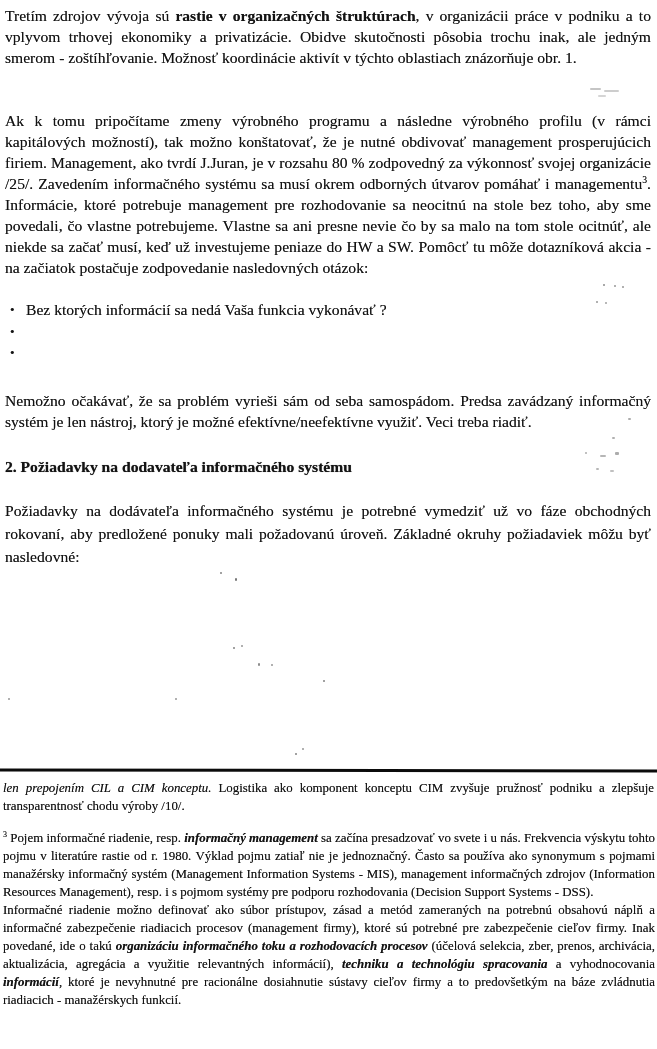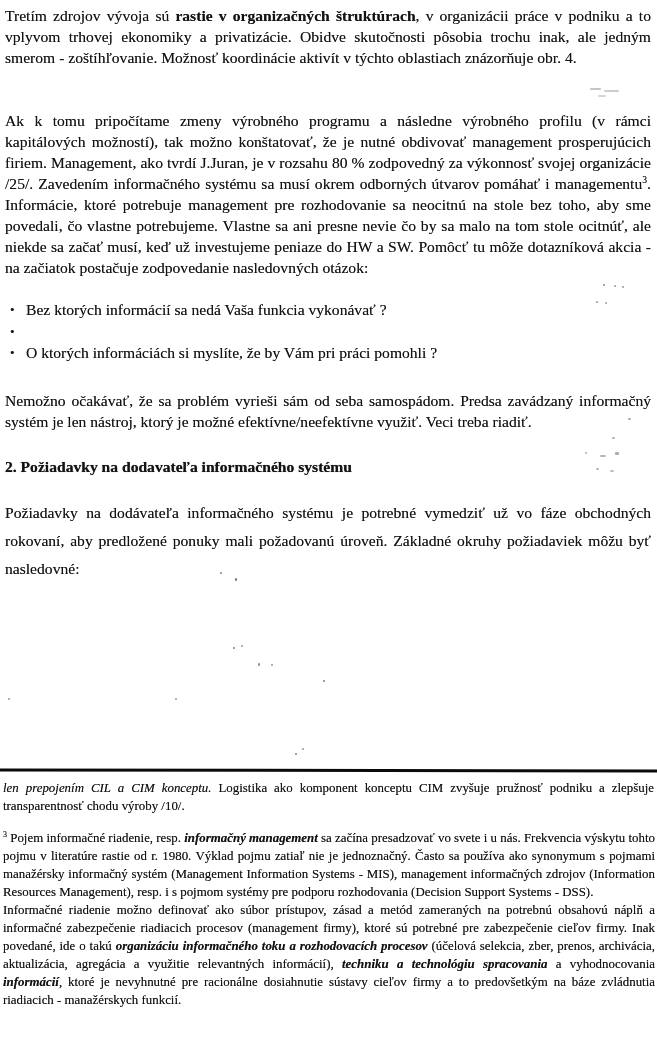--- a/index.html
+++ b/index.html
@@ -24,50 +24,49 @@
     position: absolute; left: 5px; top: 458px; width: 646px;
     margin: 0; font-size: 15.6px; font-weight: bold;
     text-shadow: 0 0 0.7px rgba(0,0,0,0.7);
   }
   #p1 { top: 5px; }
   #p2 { top: 110px; }
   #bullets { position: absolute; left: 5px; top: 299px; width: 646px; }
   .bullet { display: flex; font-size: 15.6px; line-height: 21.5px; text-shadow: 0 0 0.6px rgba(0,0,0,0.55); }
   .bullet-marker { flex: none; width: 16px; margin-left: 5px; font-size: 13px; }
   #pnem { top: 362px; margin-top: 28px; }
-  #p3 { top: 499px; line-height: 28px; }
+  #p3 { top: 499px; line-height: 23px; }
   #rule {
     position: absolute; left: 0; top: 769px; width: 657px; height: 3px;
     background: #0b0b0b; transform: rotate(0.1deg);
   }
   #note { position: absolute; left: 3px; top: 779px; width: 651px; }
   #fnblock { position: absolute; left: 3px; top: 829px; width: 652px; }
   #fnblock p + p { margin-top: 0; }
   .sp { position: absolute; background: #2f2f2f; border-radius: 1px; }
 </style>
 </head>
 <body>
 
 <div class="page">
 
-  <p class="t main abs" id="p1"><span>Tretím zdrojov vývoja sú </span><span class="b">rastie v organizačných štruktúrach</span><span>, v organizácii práce v podniku a to vplyvom trhovej ekonomiky a privatizácie. Obidve skutočnosti pôsobia trochu inak, ale jedným smerom - zoštíhľovanie. Možnosť koordinácie aktivít v týchto oblastiach znázorňuje obr. 4.</span></p>
+  <p class="t main abs" id="p1"><span>Tretím zdrojov vývoja sú </span><span class="b">rastie v organizačných štruktúrach</span><span>, v organizácii práce v podniku a to vplyvom trhovej ekonomiky a privatizácie. Obidve skutočnosti pôsobia trochu inak, ale jedným smerom - zoštíhľovanie. Možnosť koordinácie aktivít v týchto oblastiach znázorňuje obr. 1.</span></p>
 
   <p class="t main abs" id="p2"><span>Ak k tomu pripočítame zmeny výrobného programu a následne výrobného profilu (v rámci kapitálových možností), tak možno konštatovať, že je nutné obdivovať management prosperujúcich firiem. Management, ako tvrdí J.Juran, je v rozsahu 80 % zodpovedný za výkonnosť svojej organizácie /25/. Zavedením informačného systému sa musí okrem odborných útvarov pomáhať i managementu</span><sup>3</sup><span>. Informácie, ktoré potrebuje management pre rozhodovanie sa neocitnú na stole bez toho, aby sme povedali, čo vlastne potrebujeme. Vlastne sa ani presne nevie čo by sa malo na tom stole ocitnúť, ale niekde sa začať musí, keď už investujeme peniaze do HW a SW. Pomôcť tu môže dotazníková akcia - na začiatok postačuje zodpovedanie nasledovných otázok:</span></p>
 
   <div id="bullets">
     <div class="bullet">
       <span class="bullet-marker">•</span>
       <span>Bez ktorých informácií sa nedá Vaša funkcia vykonávať ?</span>
     </div>
     <div class="bullet">
       <span class="bullet-marker">•</span>
     </div>
     <div class="bullet">
       <span class="bullet-marker">•</span>
-      <span>O ktorých informáciách si myslíte, že by Vám pri práci pomohli ?</span>
     </div>
   </div>
 
   <p class="t main abs" id="pnem">Nemožno očakávať, že sa problém vyrieši sám od seba samospádom. Predsa zavádzaný informačný systém je len nástroj, ktorý je možné efektívne/neefektívne využiť. Veci treba riadiť.</p>
 
   <h2 id="heading">2. Požiadavky na dodavateľa informačného systému</h2>
 
   <p class="t main abs" id="p3">Požiadavky na dodávateľa informačného systému je potrebné vymedziť už vo fáze obchodných rokovaní, aby predložené ponuky mali požadovanú úroveň. Základné okruhy požiadaviek môžu byť nasledovné:</p>
 
   <div id="rule"></div>

